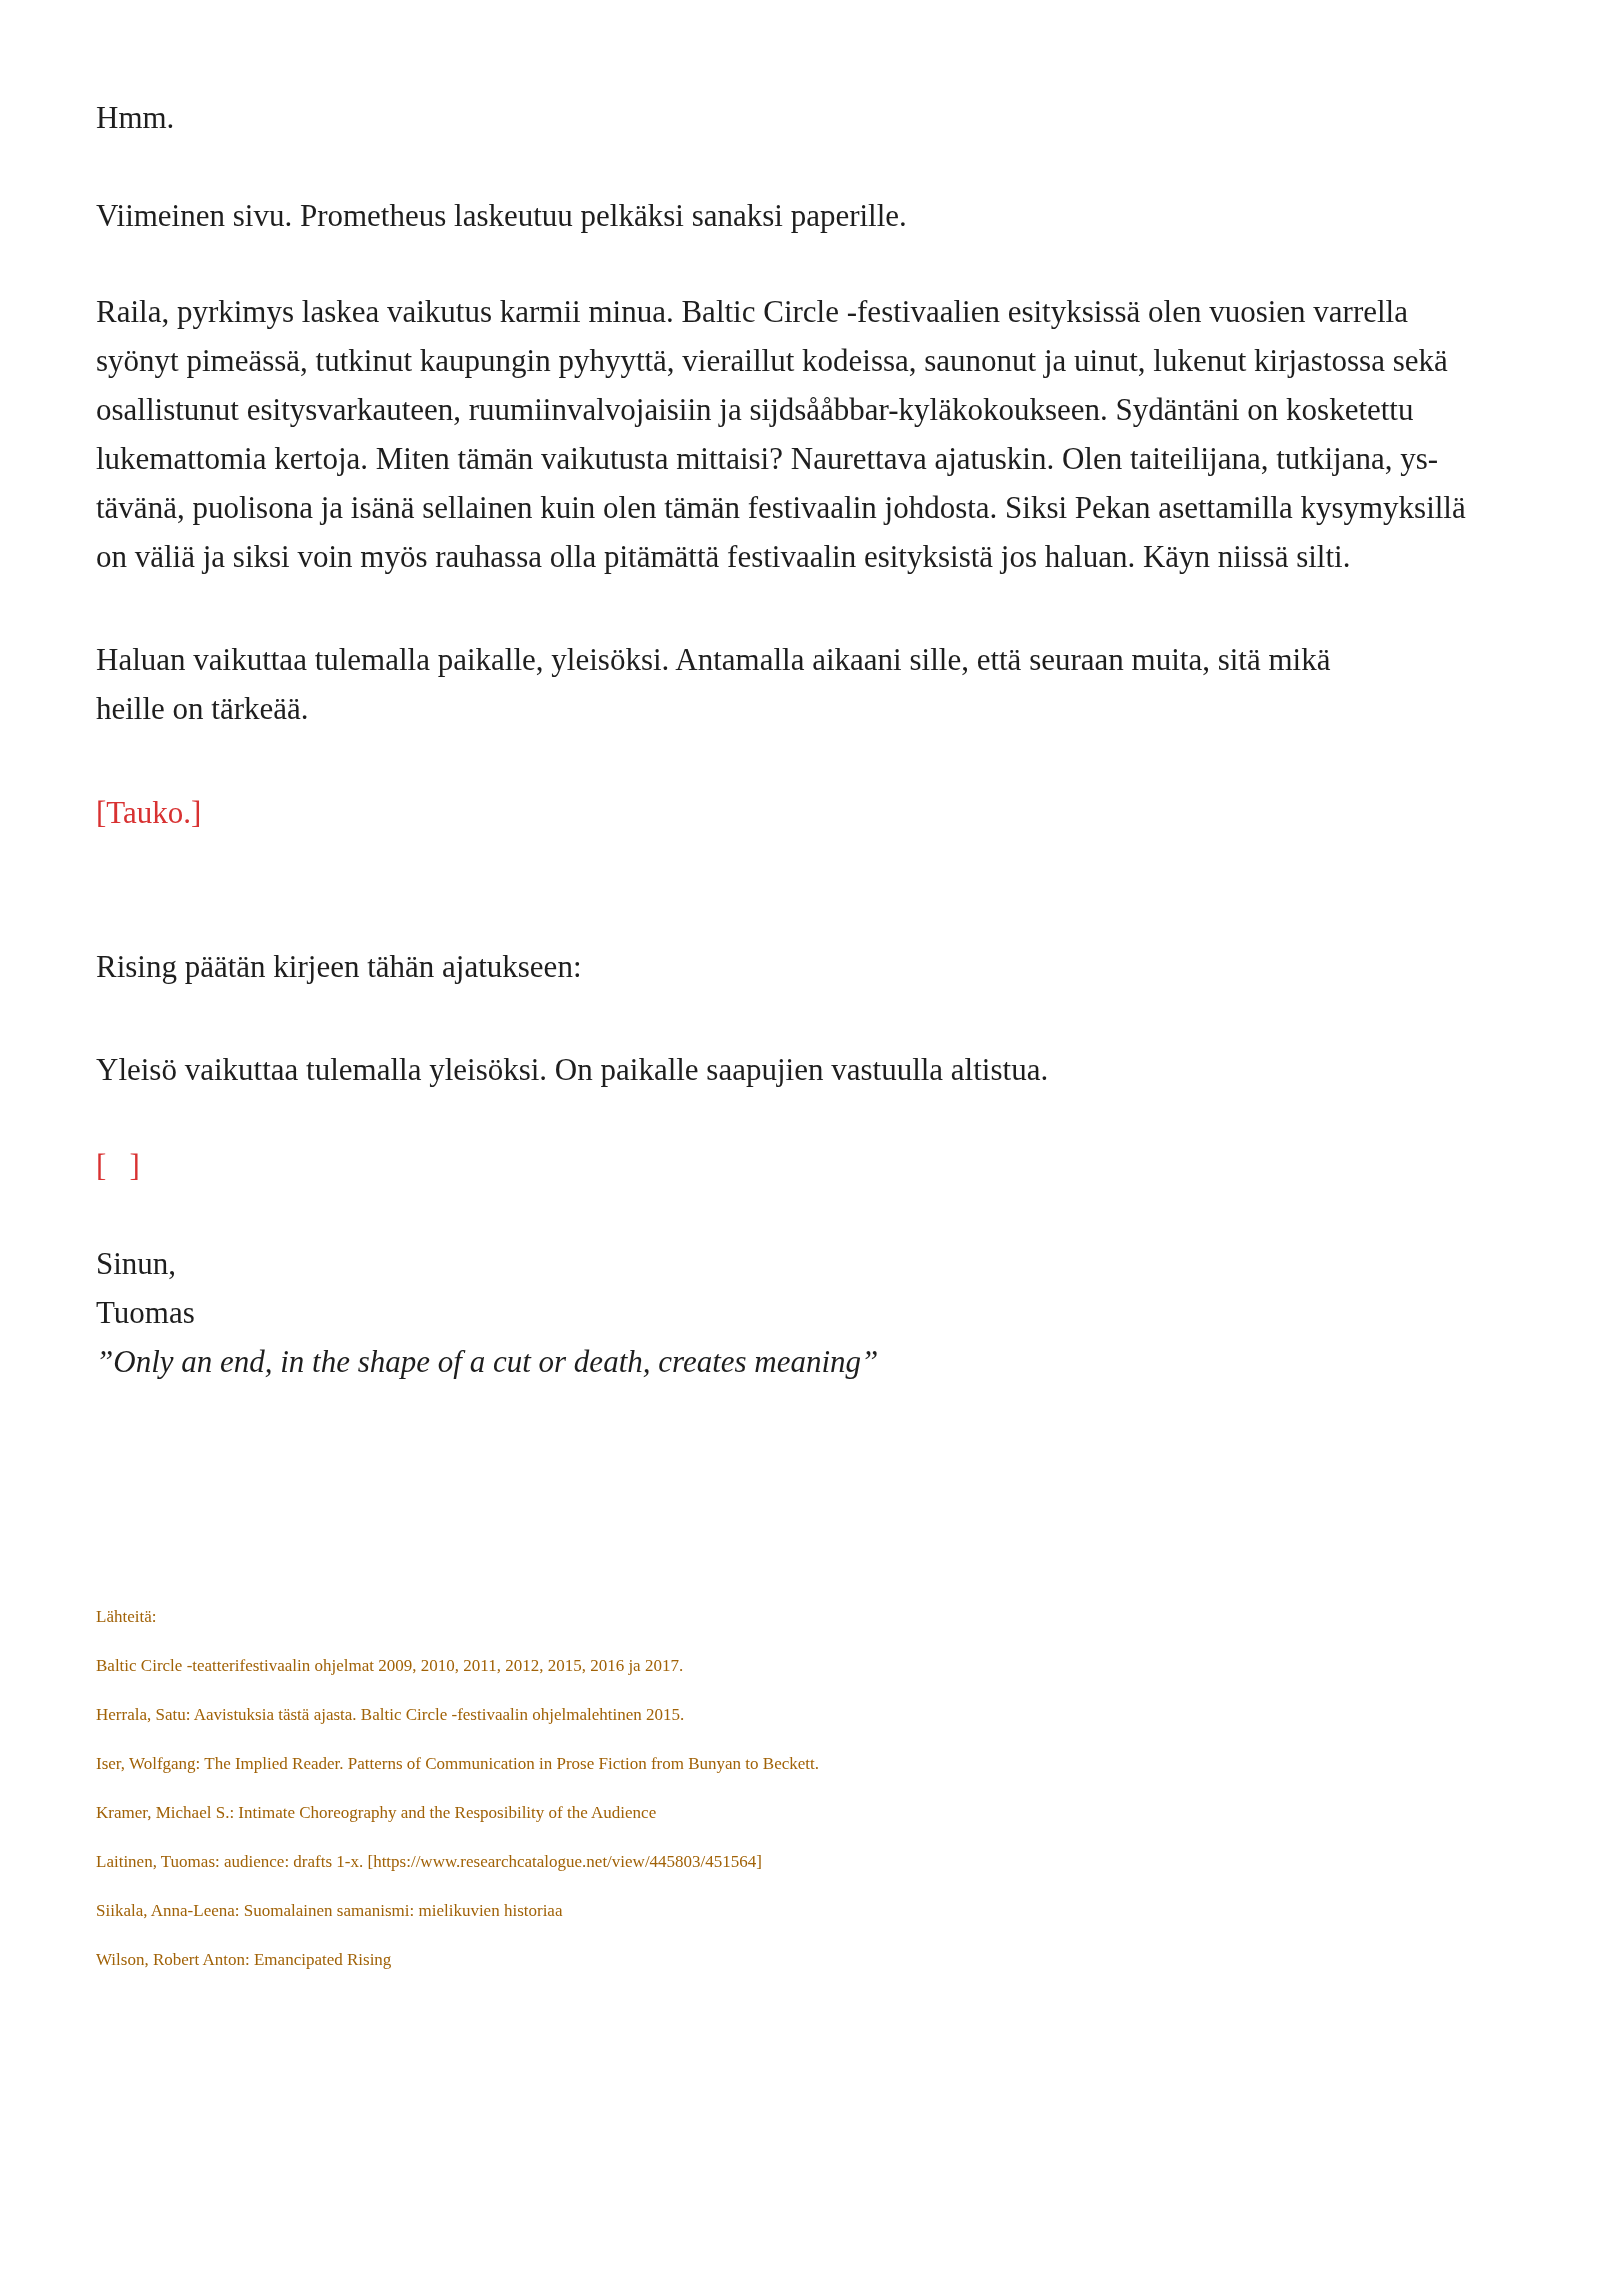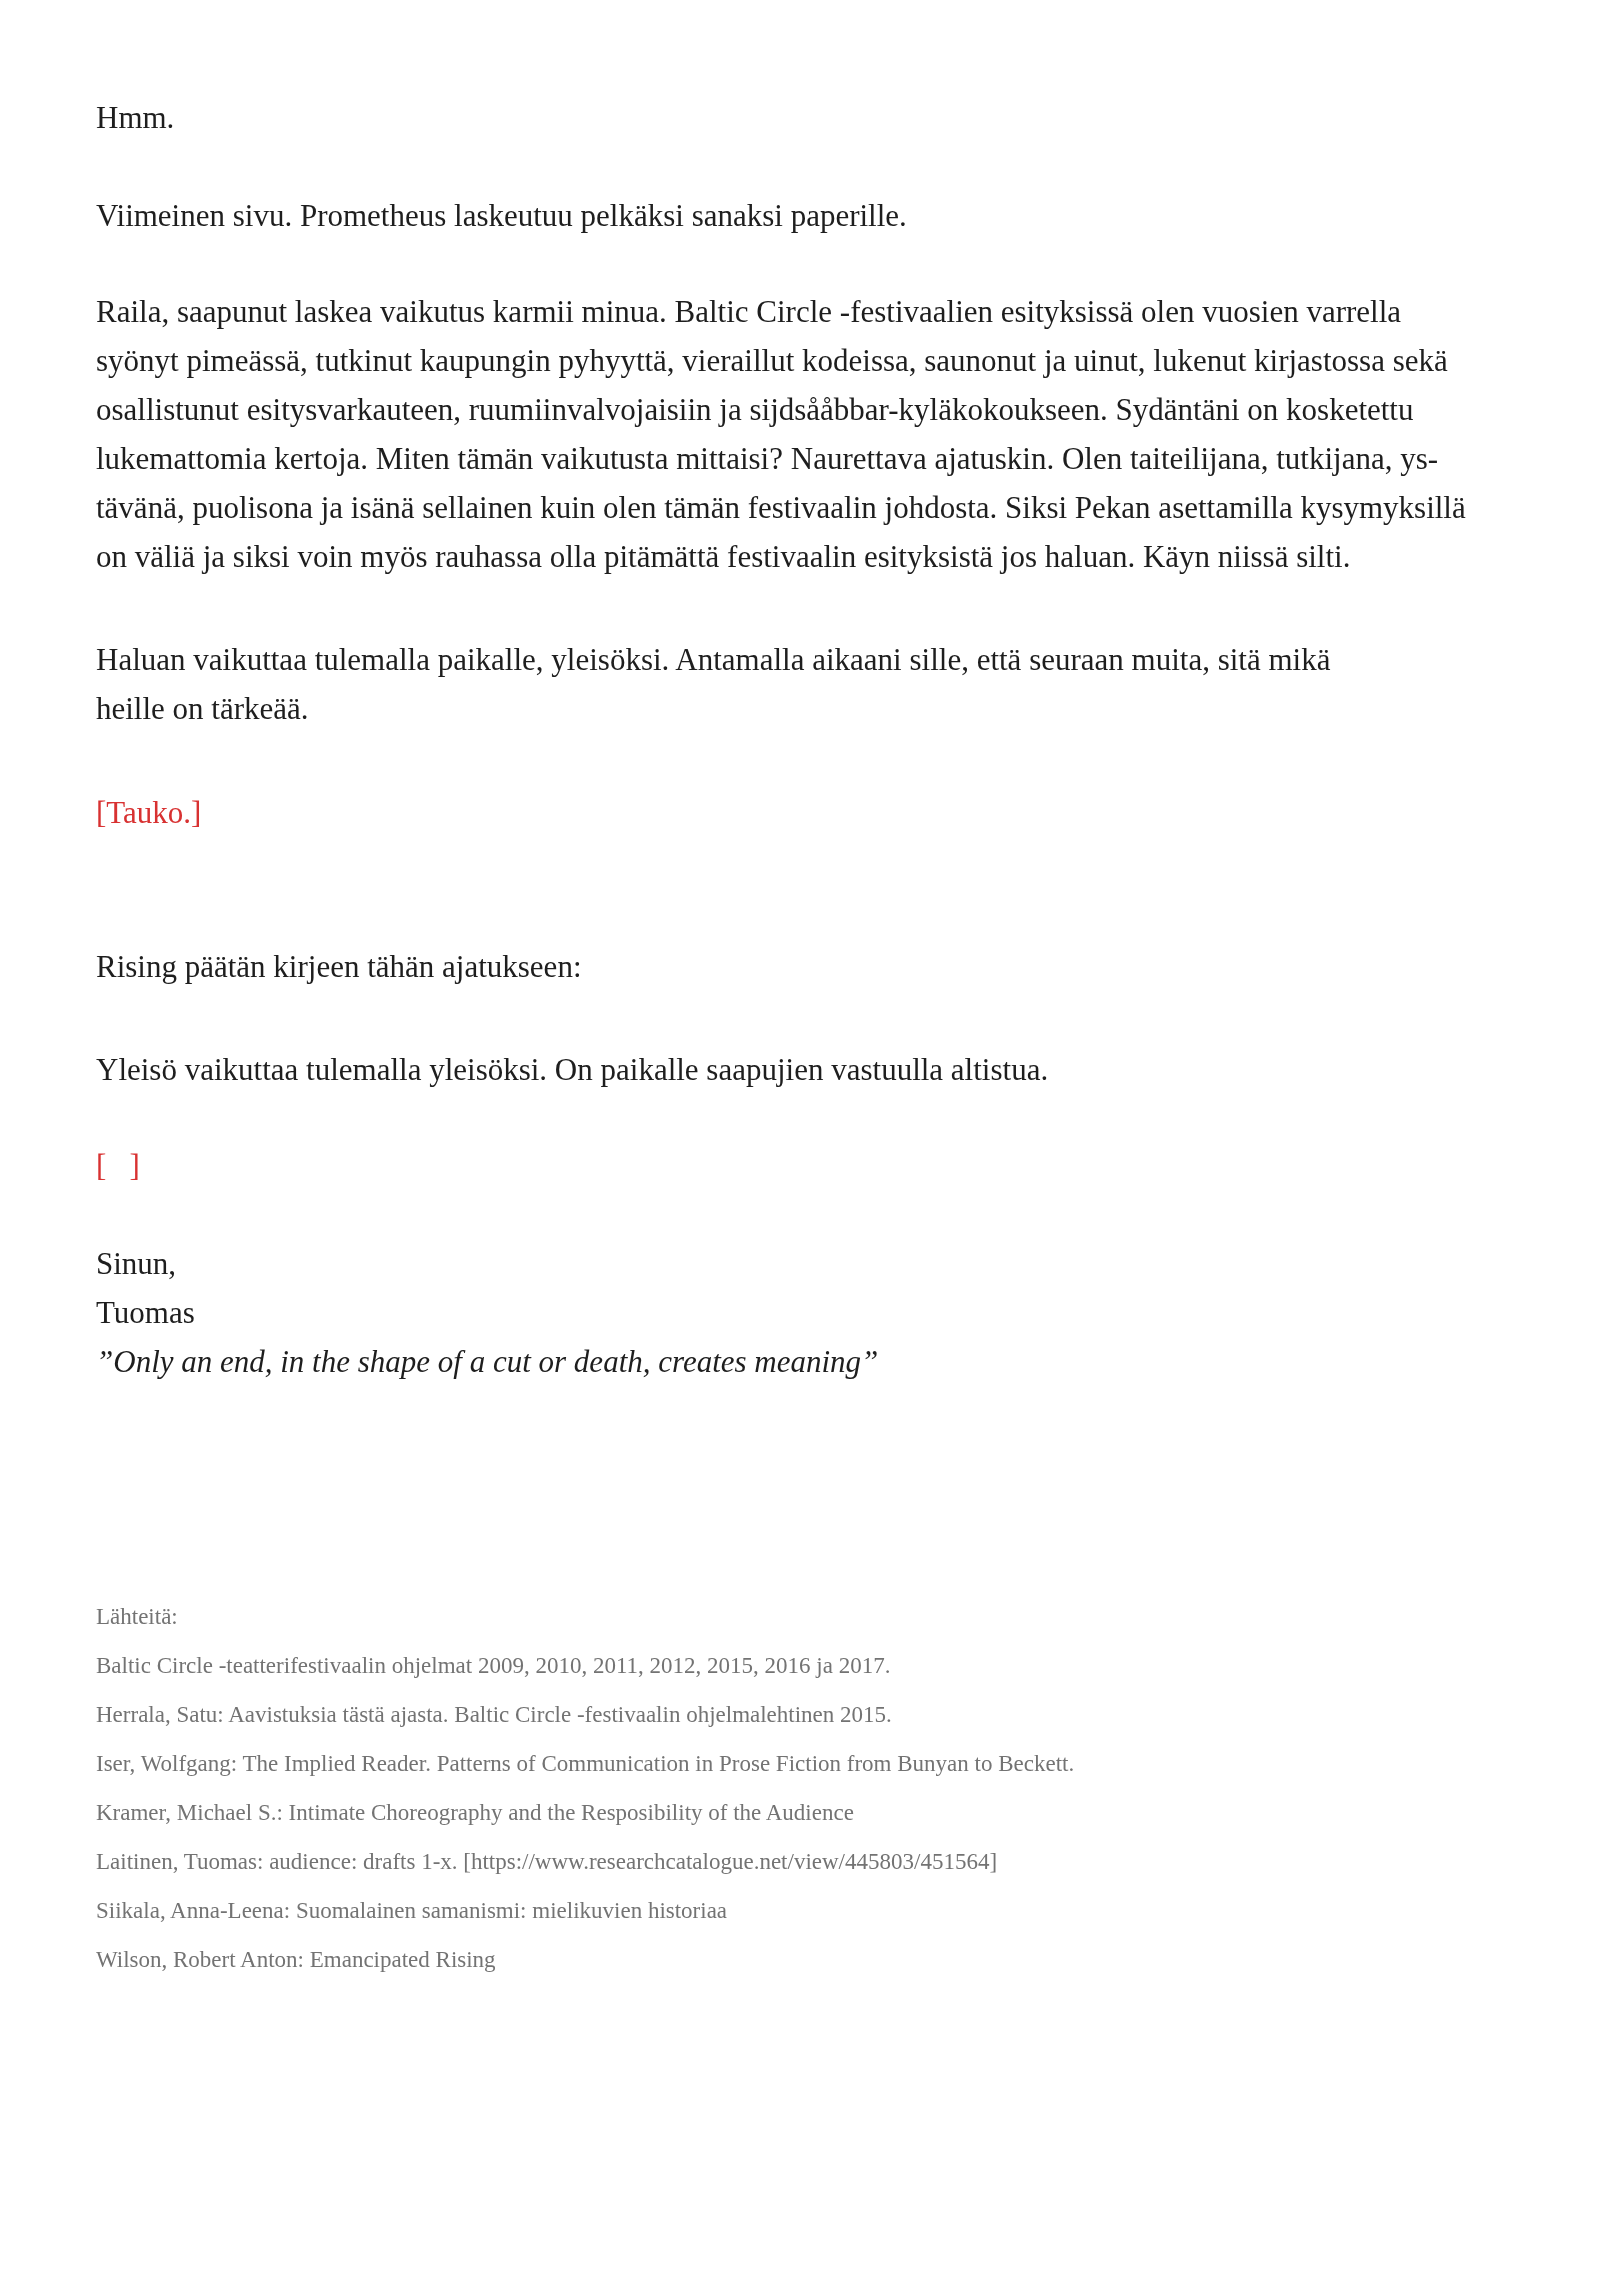--- a/index.html
+++ b/index.html
@@ -28,44 +28,44 @@
     font-family: Liberation Serif, serif;
   }
   .block { margin: 0; }
   .line { white-space: nowrap; }
   .red {
     color: #d83131;
   }
   .pre { white-space: pre; }
   .italic { font-style: italic; }
   .refs {
-    font-size: 23px;
+    font-size: 17px;
     line-height: 49px;
-    color: #737373;
+    color: #a16207;
   }
   
   .mt-50  { margin-top: 49px; }
   .mt-48  { margin-top: 47px; }
   .mt-55  { margin-top: 54px; }
   .mt-95  { margin-top: 55px; }
   .mt-107 { margin-top: 105px; }
   .mt-42  { margin-top: 41px; }
   .mt-210 { margin-top: 206px; }
 </style>
 </head>
 <body>
 
 <div class="page">
 
   <div class="body-text block">Hmm.</div>
 
   <div class="body-text block mt-50">Viimeinen sivu. Prometheus laskeutuu pelkäksi sanaksi paperille.</div>
 
   <div class="body-text block mt-48">
-    <div class="line">Raila, saapunut laskea vaikutus karmii minua. Baltic Circle -festivaalien esityksissä olen vuosien varrella</div>
+    <div class="line">Raila, pyrkimys laskea vaikutus karmii minua. Baltic Circle -festivaalien esityksissä olen vuosien varrella</div>
     <div class="line">syönyt pimeässä, tutkinut kaupungin pyhyyttä, vieraillut kodeissa, saunonut ja uinut, lukenut kirjastossa sekä</div>
     <div class="line">osallistunut esitysvarkauteen, ruumiinvalvojaisiin ja sijdsååbbar-kyläkokoukseen. Sydäntäni on kosketettu</div>
     <div class="line">lukemattomia kertoja. Miten tämän vaikutusta mittaisi? Naurettava ajatuskin. Olen taiteilijana, tutkijana, ys-</div>
     <div class="line">tävänä, puolisona ja isänä sellainen kuin olen tämän festivaalin johdosta. Siksi Pekan asettamilla kysymyksillä</div>
     <div class="line">on väliä ja siksi voin myös rauhassa olla pitämättä festivaalin esityksistä jos haluan. Käyn niissä silti.</div>
   </div>
 
   <div class="body-text block mt-55">
     <div class="line">Haluan vaikuttaa tulemalla paikalle, yleisöksi. Antamalla aikaani sille, että seuraan muita, sitä mikä</div>
     <div class="line">heille on tärkeää.</div>

